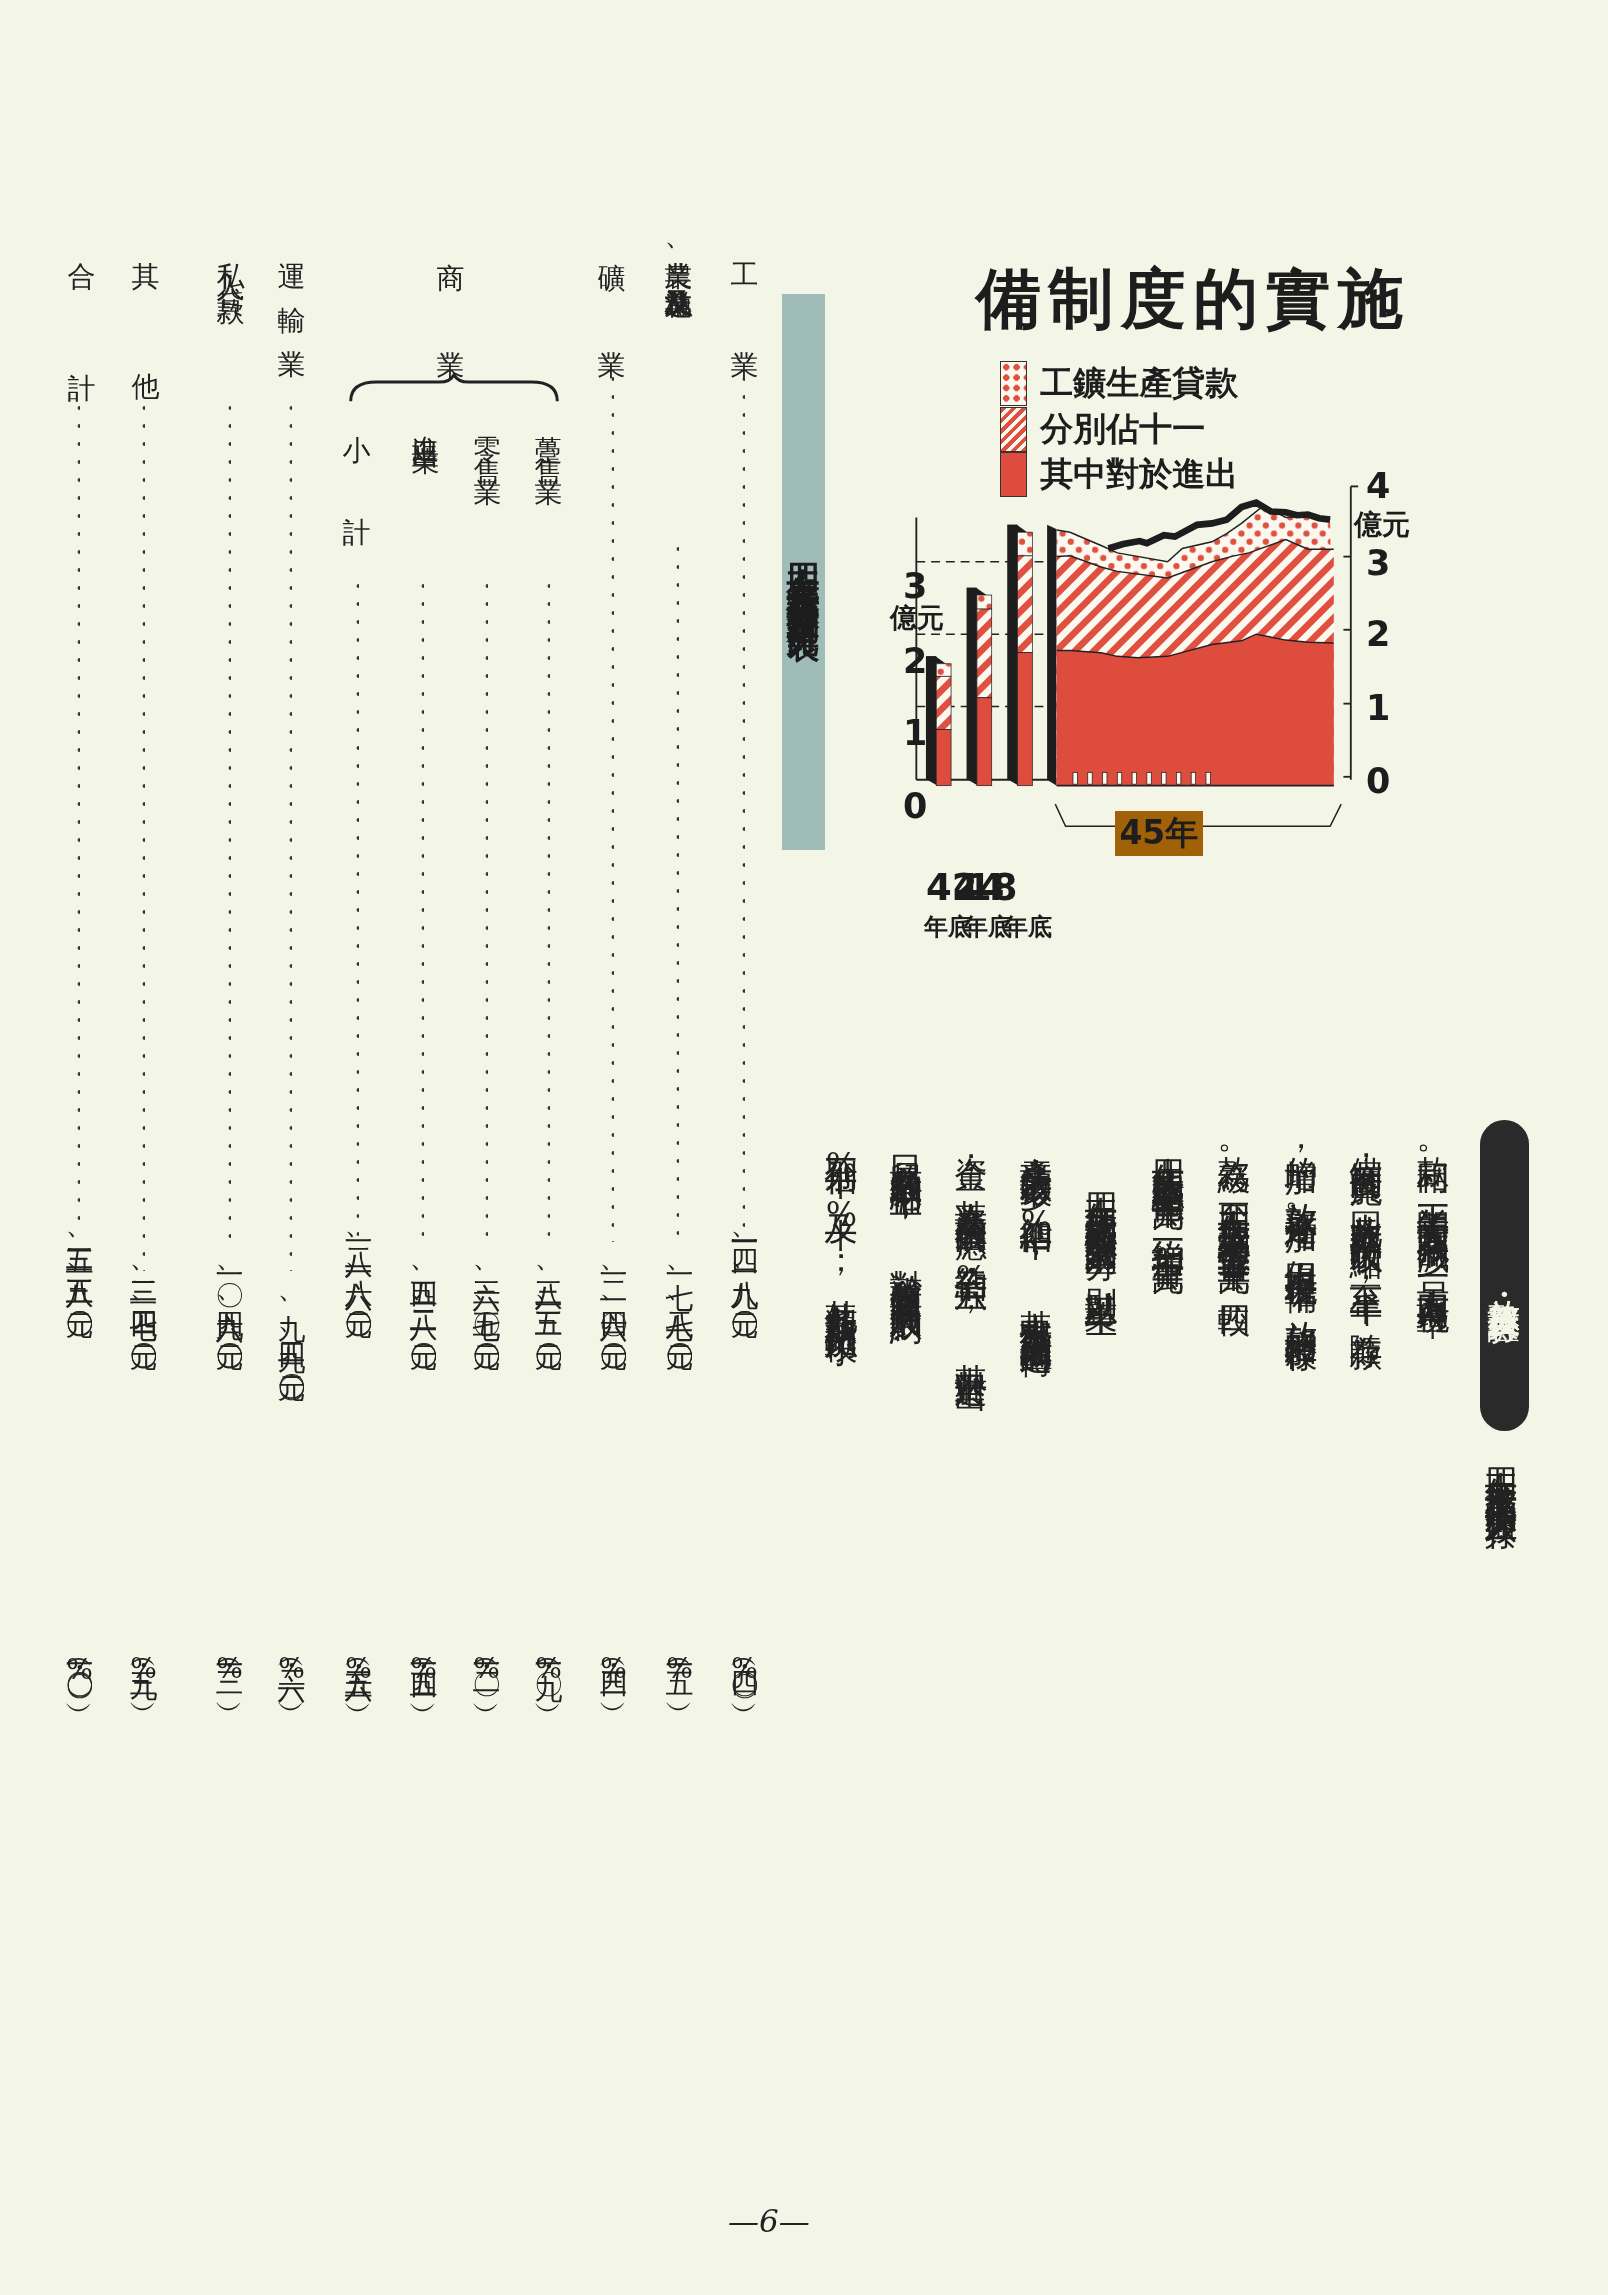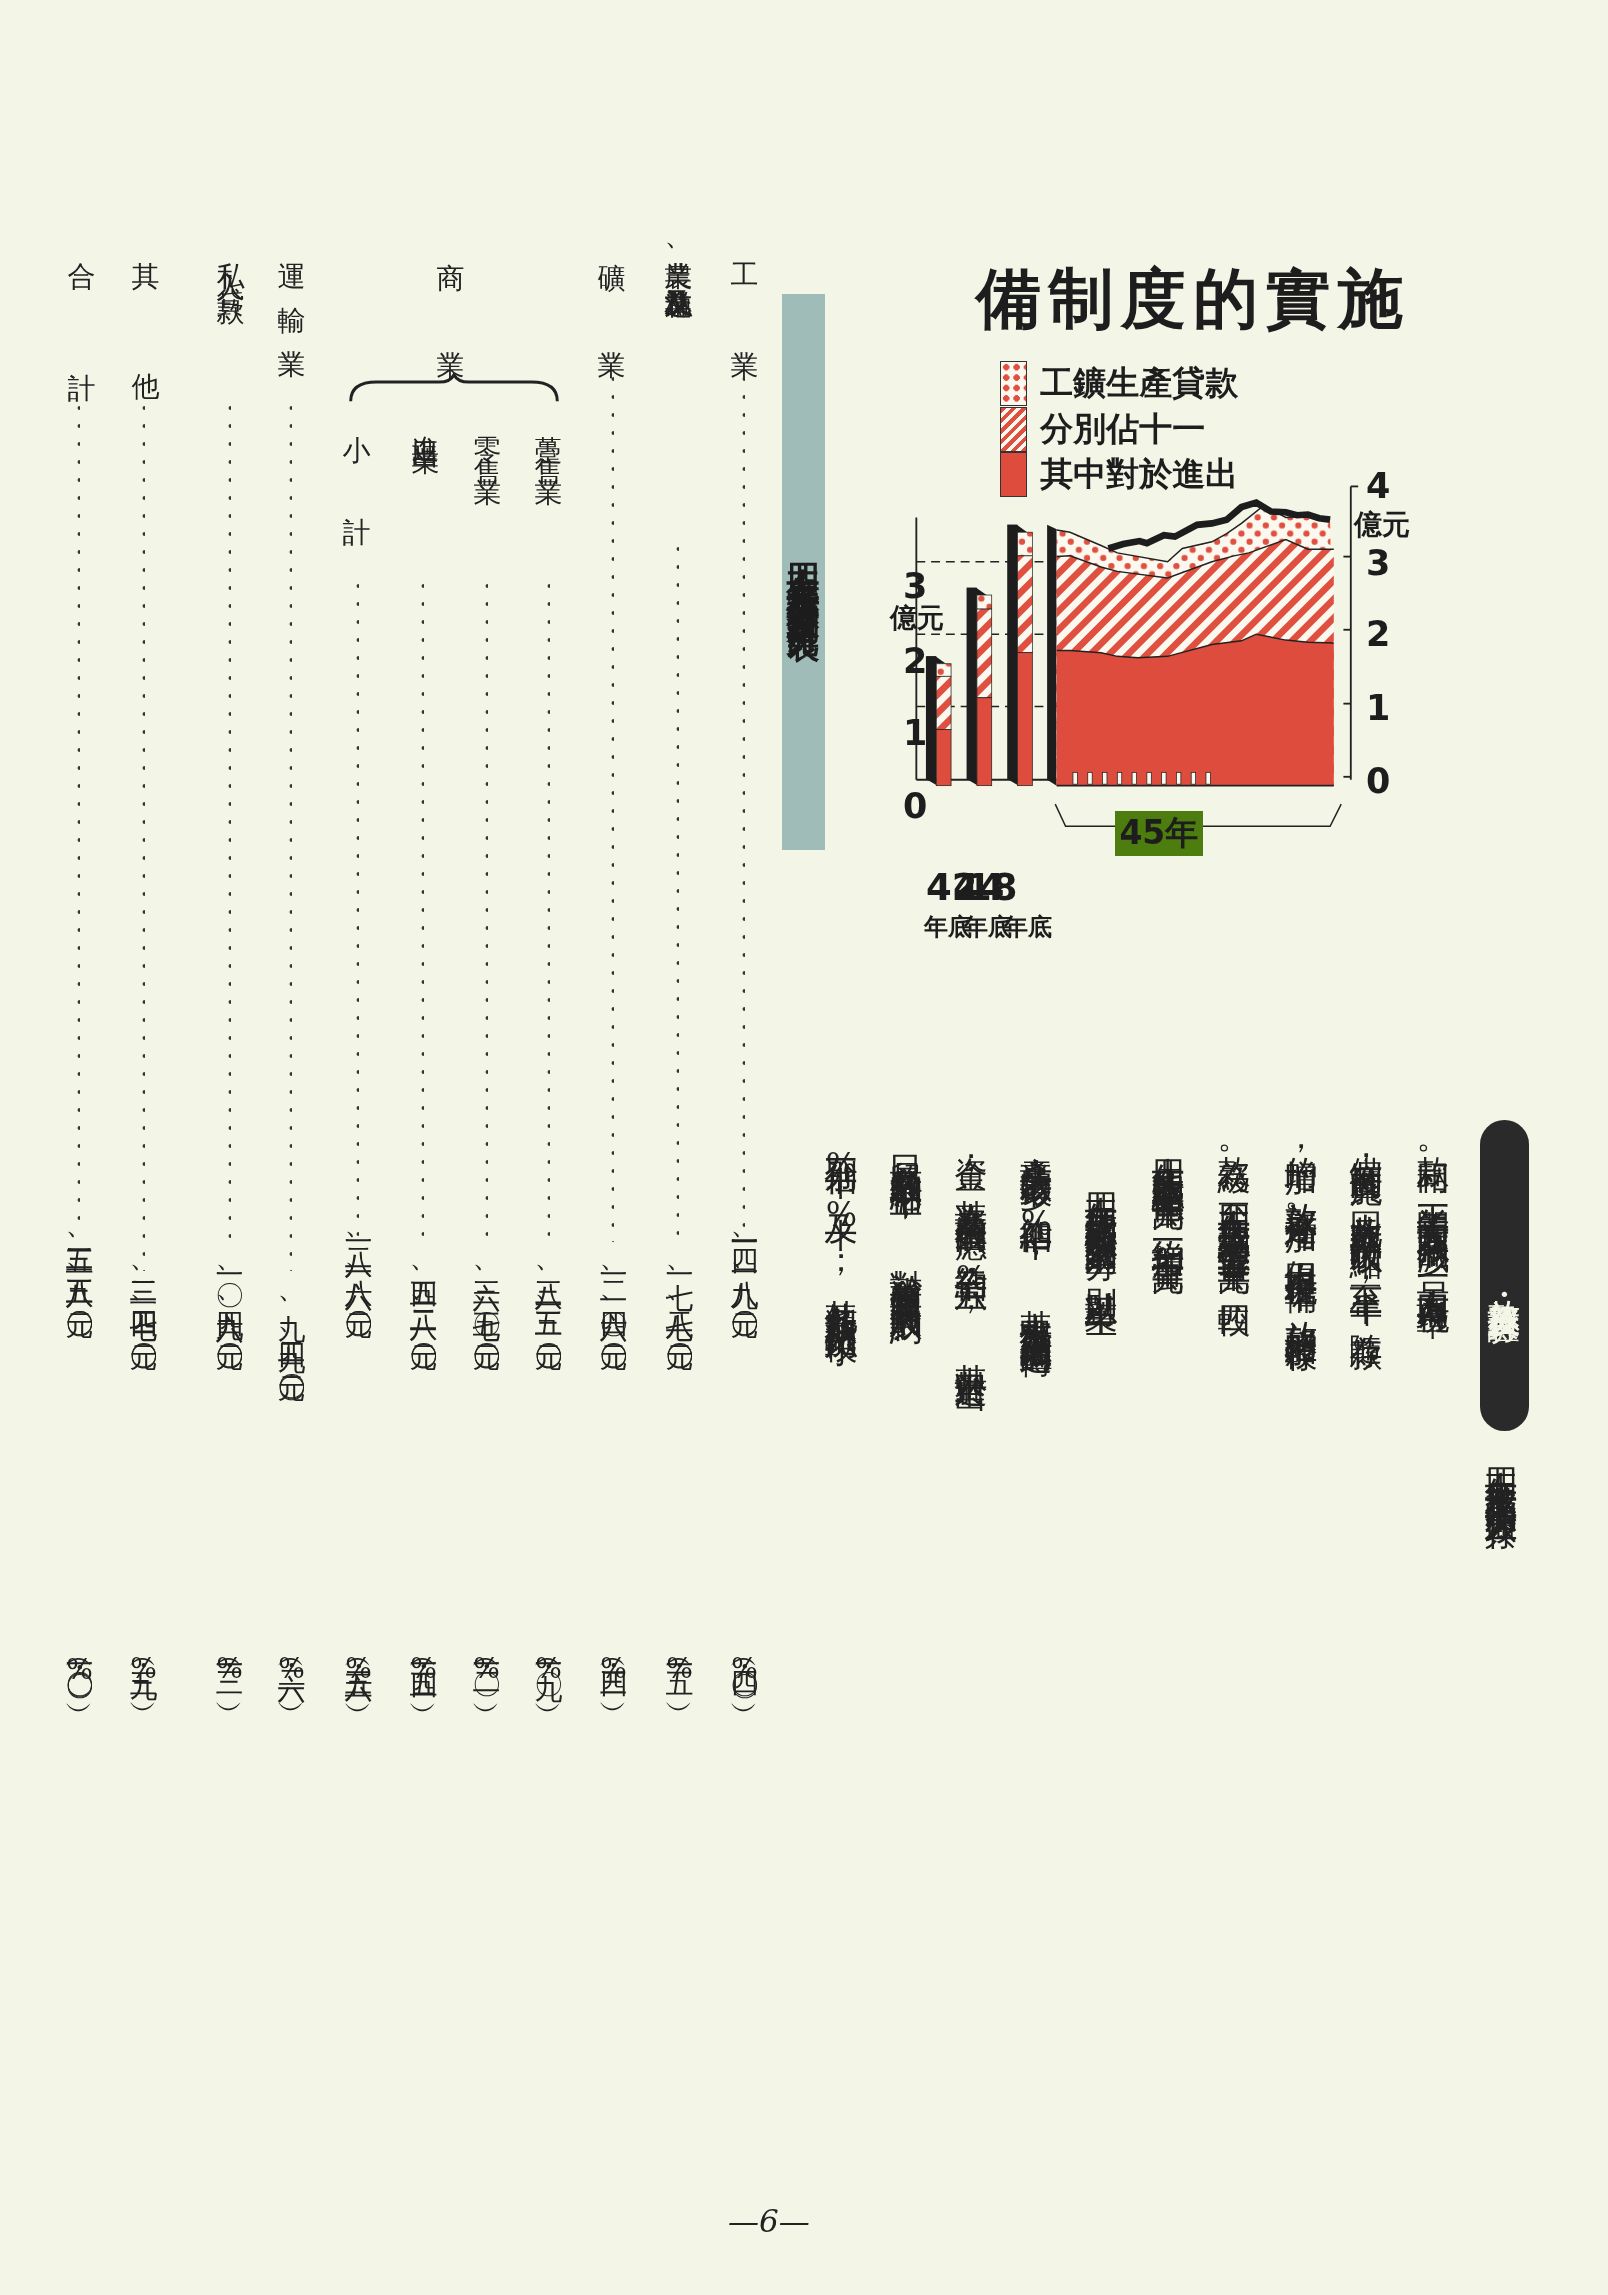--- a/index.html
+++ b/index.html
@@ -190,21 +190,21 @@
 <div class="axis-label" style="left:1366px;top:543px;font-size:35px">3</div>
 <div class="axis-label" style="left:1366px;top:466px;font-size:35px">4</div>
 <div class="axis-label" style="left:1354px;top:506px;font-size:28px">億元</div>
 
 <div class="axis-label" style="left:926px;top:866px;font-size:37px">42</div>
 <div class="axis-label" style="left:924px;top:911px;font-size:24px">年底</div>
 <div class="axis-label" style="left:966px;top:866px;font-size:37px">18</div>
 <div class="axis-label" style="left:964px;top:911px;font-size:24px">年底</div>
 <div class="axis-label" style="left:953px;top:866px;font-size:37px">44</div>
 <div class="axis-label" style="left:1004px;top:911px;font-size:24px">年底</div>
-<div class="axis-label" style="left:1115px;top:811px;font-size:33px;background:#4d7c0f;padding:0 4.4px">45年</div>
+<div class="axis-label" style="left:1115px;top:811px;font-size:33px;background:#a16207;padding:0 4.4px">45年</div>
 
 <div class="table-title">四十五年底本行放款對象別百分比表</div>
 
 <div class="vcol row-label" style="left:728px;top:240px;height:140px;letter-spacing:89px">工業</div>
 <div class="vcol row-label" style="left:662px;top:240px;">農業、造林及漁業</div>
 <div class="vcol row-label" style="left:595px;top:240px;letter-spacing:89px">礦業</div>
 <div class="vcol row-label" style="left:434px;top:240px;letter-spacing:89px">商業</div>
 <svg class="brace" viewBox="0 0 290 40">
     <path d="M5 38 Q5 12 40 12 L125 12 Q140 12 145 2 Q150 12 165 12 L250 12 Q285 12 285 38" fill="none" stroke="#222" stroke-width="4"></path>
   </svg>

